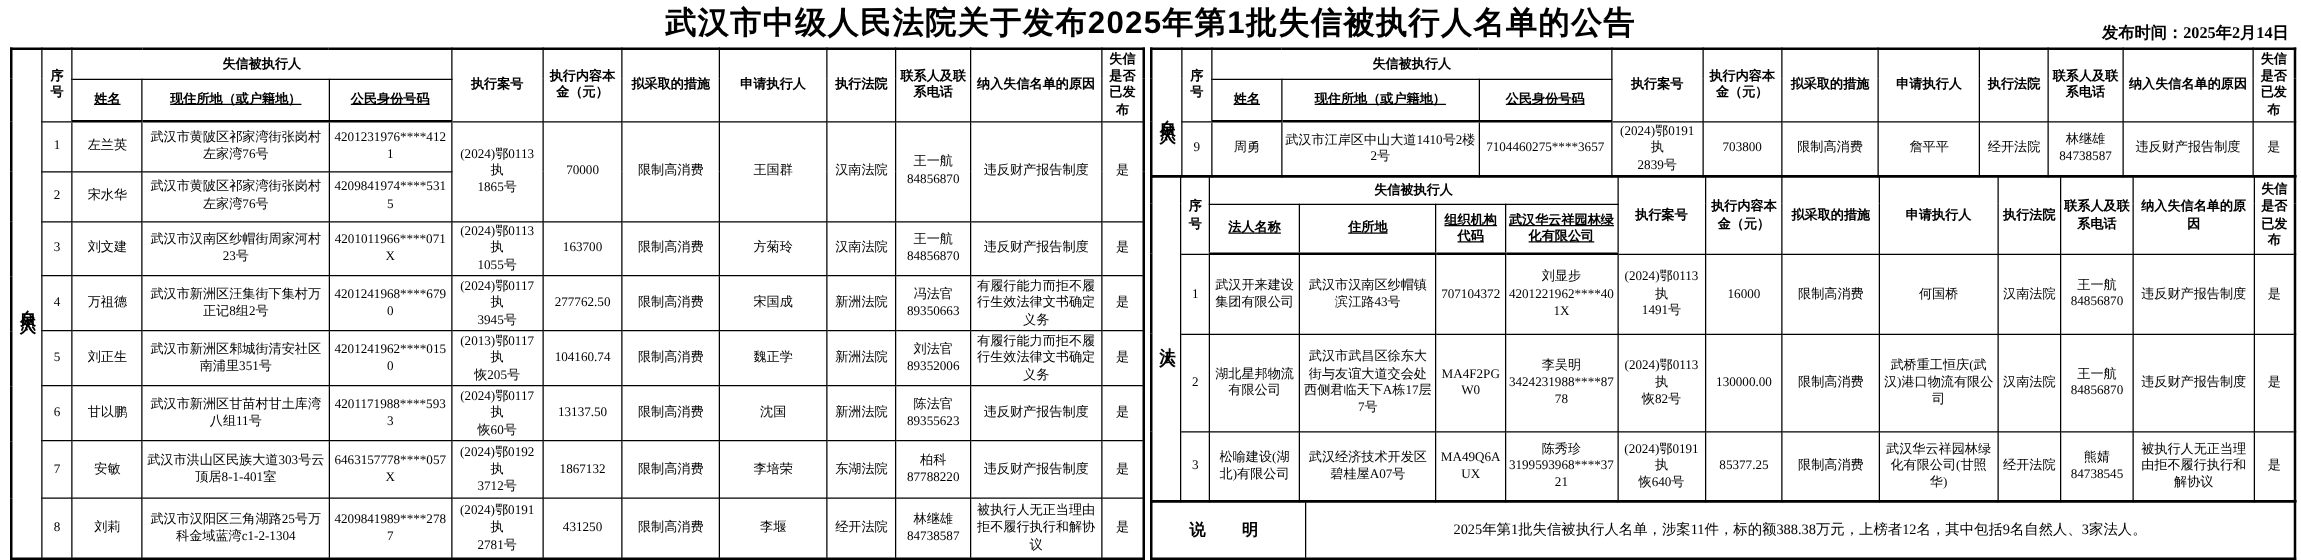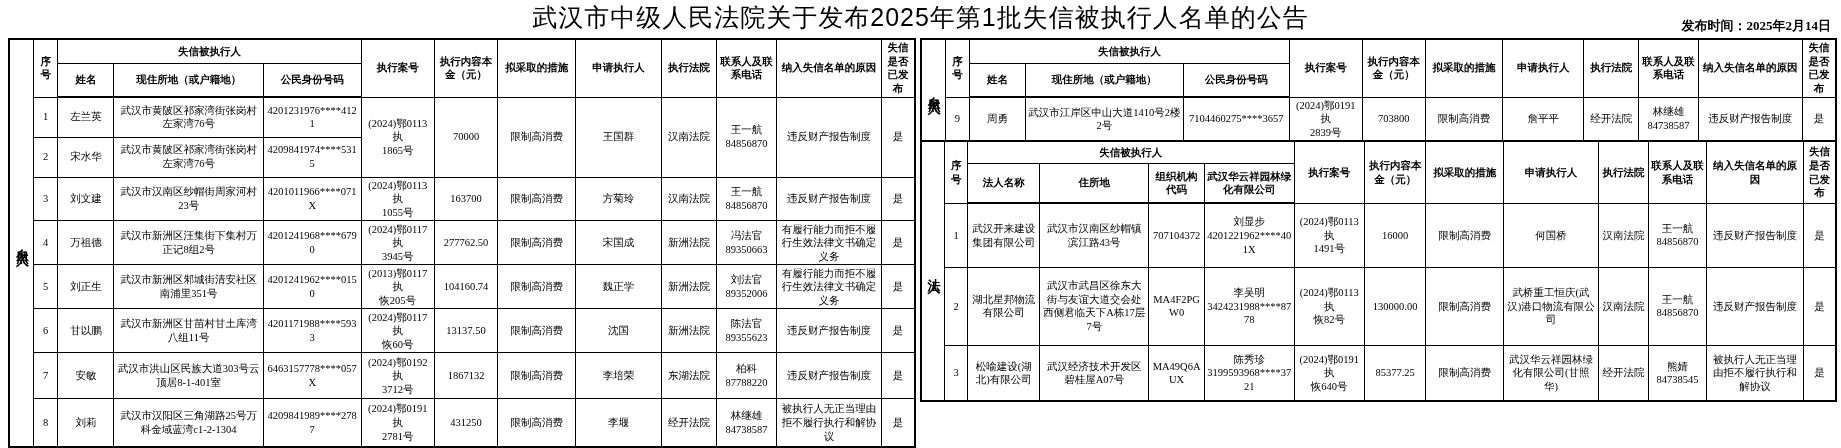--- a/index.html
+++ b/index.html
@@ -1,30 +1,30 @@
 <!DOCTYPE html>
 <html><head>
 <meta charset="utf-8">
 <style>
   html,body{margin:0;padding:0;}
   body{width:1841px;height:448px;background:#fff;color:#000;position:relative;overflow:hidden;
        font-family:"Liberation Serif","DejaVu Serif",serif;}
   .title{position:absolute;top:1px;left:0;width:100%;text-align:center;
-         font-family:"Liberation Sans","DejaVu Sans",sans-serif;font-weight:normal;
+         font-family:"Liberation Sans","DejaVu Sans",sans-serif;font-weight:bold;
          font-size:25px;letter-spacing:1px;}
   .pubtime{position:absolute;top:17px;right:10px;font-size:13px;font-weight:bold;}
   .panel{position:absolute;top:38px;}
   #left-panel{left:8px;width:908px;}
   #right-panel{left:920px;width:917px;}
   table{border-collapse:collapse;table-layout:fixed;width:100%;border:2px solid #000;}
   .stacked{margin-top:-2px;}
   td,th{border:1px solid #000;text-align:center;vertical-align:middle;padding:1px 2px;
         font-size:10.5px;line-height:1.3;overflow:hidden;word-break:break-word;}
   th{font-family:"Liberation Sans","DejaVu Sans",sans-serif;font-weight:bold;font-size:10.5px;}
-  tr.subhead>th{border-bottom:2px solid #000;}
+  tr.subhead>th{border-bottom:2px solid #000;text-decoration:underline;}
   .vlabel{writing-mode:vertical-lr;text-orientation:upright;font-size:13px;font-weight:bold;
           letter-spacing:3px;padding:0;font-family:"Liberation Sans","DejaVu Sans",sans-serif;}
   .pre{white-space:pre-line;}
   .notelabel{font-family:"Liberation Sans","DejaVu Sans",sans-serif;font-weight:bold;
              font-size:13px;letter-spacing:8px;}
   .notetext{font-size:11.5px;}
 </style>
 </head>
 <body>
 
@@ -332,14 +332,26 @@
  <td>武汉华云祥园林绿化有限公司(甘照华)</td>
  <td>经开法院</td>
  <td class="pre">熊婧
 84738545</td>
  <td>被执行人无正当理由拒不履行执行和解协议</td>
  <td>是</td>
 </tr>
 </tbody>
     </table>
 
+<table class="stacked">
+<colgroup>
+        <col style="width:13.5%">
+        <col style="width:86.5%">
+      </colgroup>
+<tbody>
+        <tr style="height:46px">
+ <td class="notelabel">说　明</td>
+ <td class="notetext">2025年第1批失信被执行人名单，涉案11件，标的额388.38万元，上榜者12名，其中包括9名自然人、3家法人。</td>
+</tr>
+</tbody>
+    </table>
 
 </div>
 
 </body></html>

